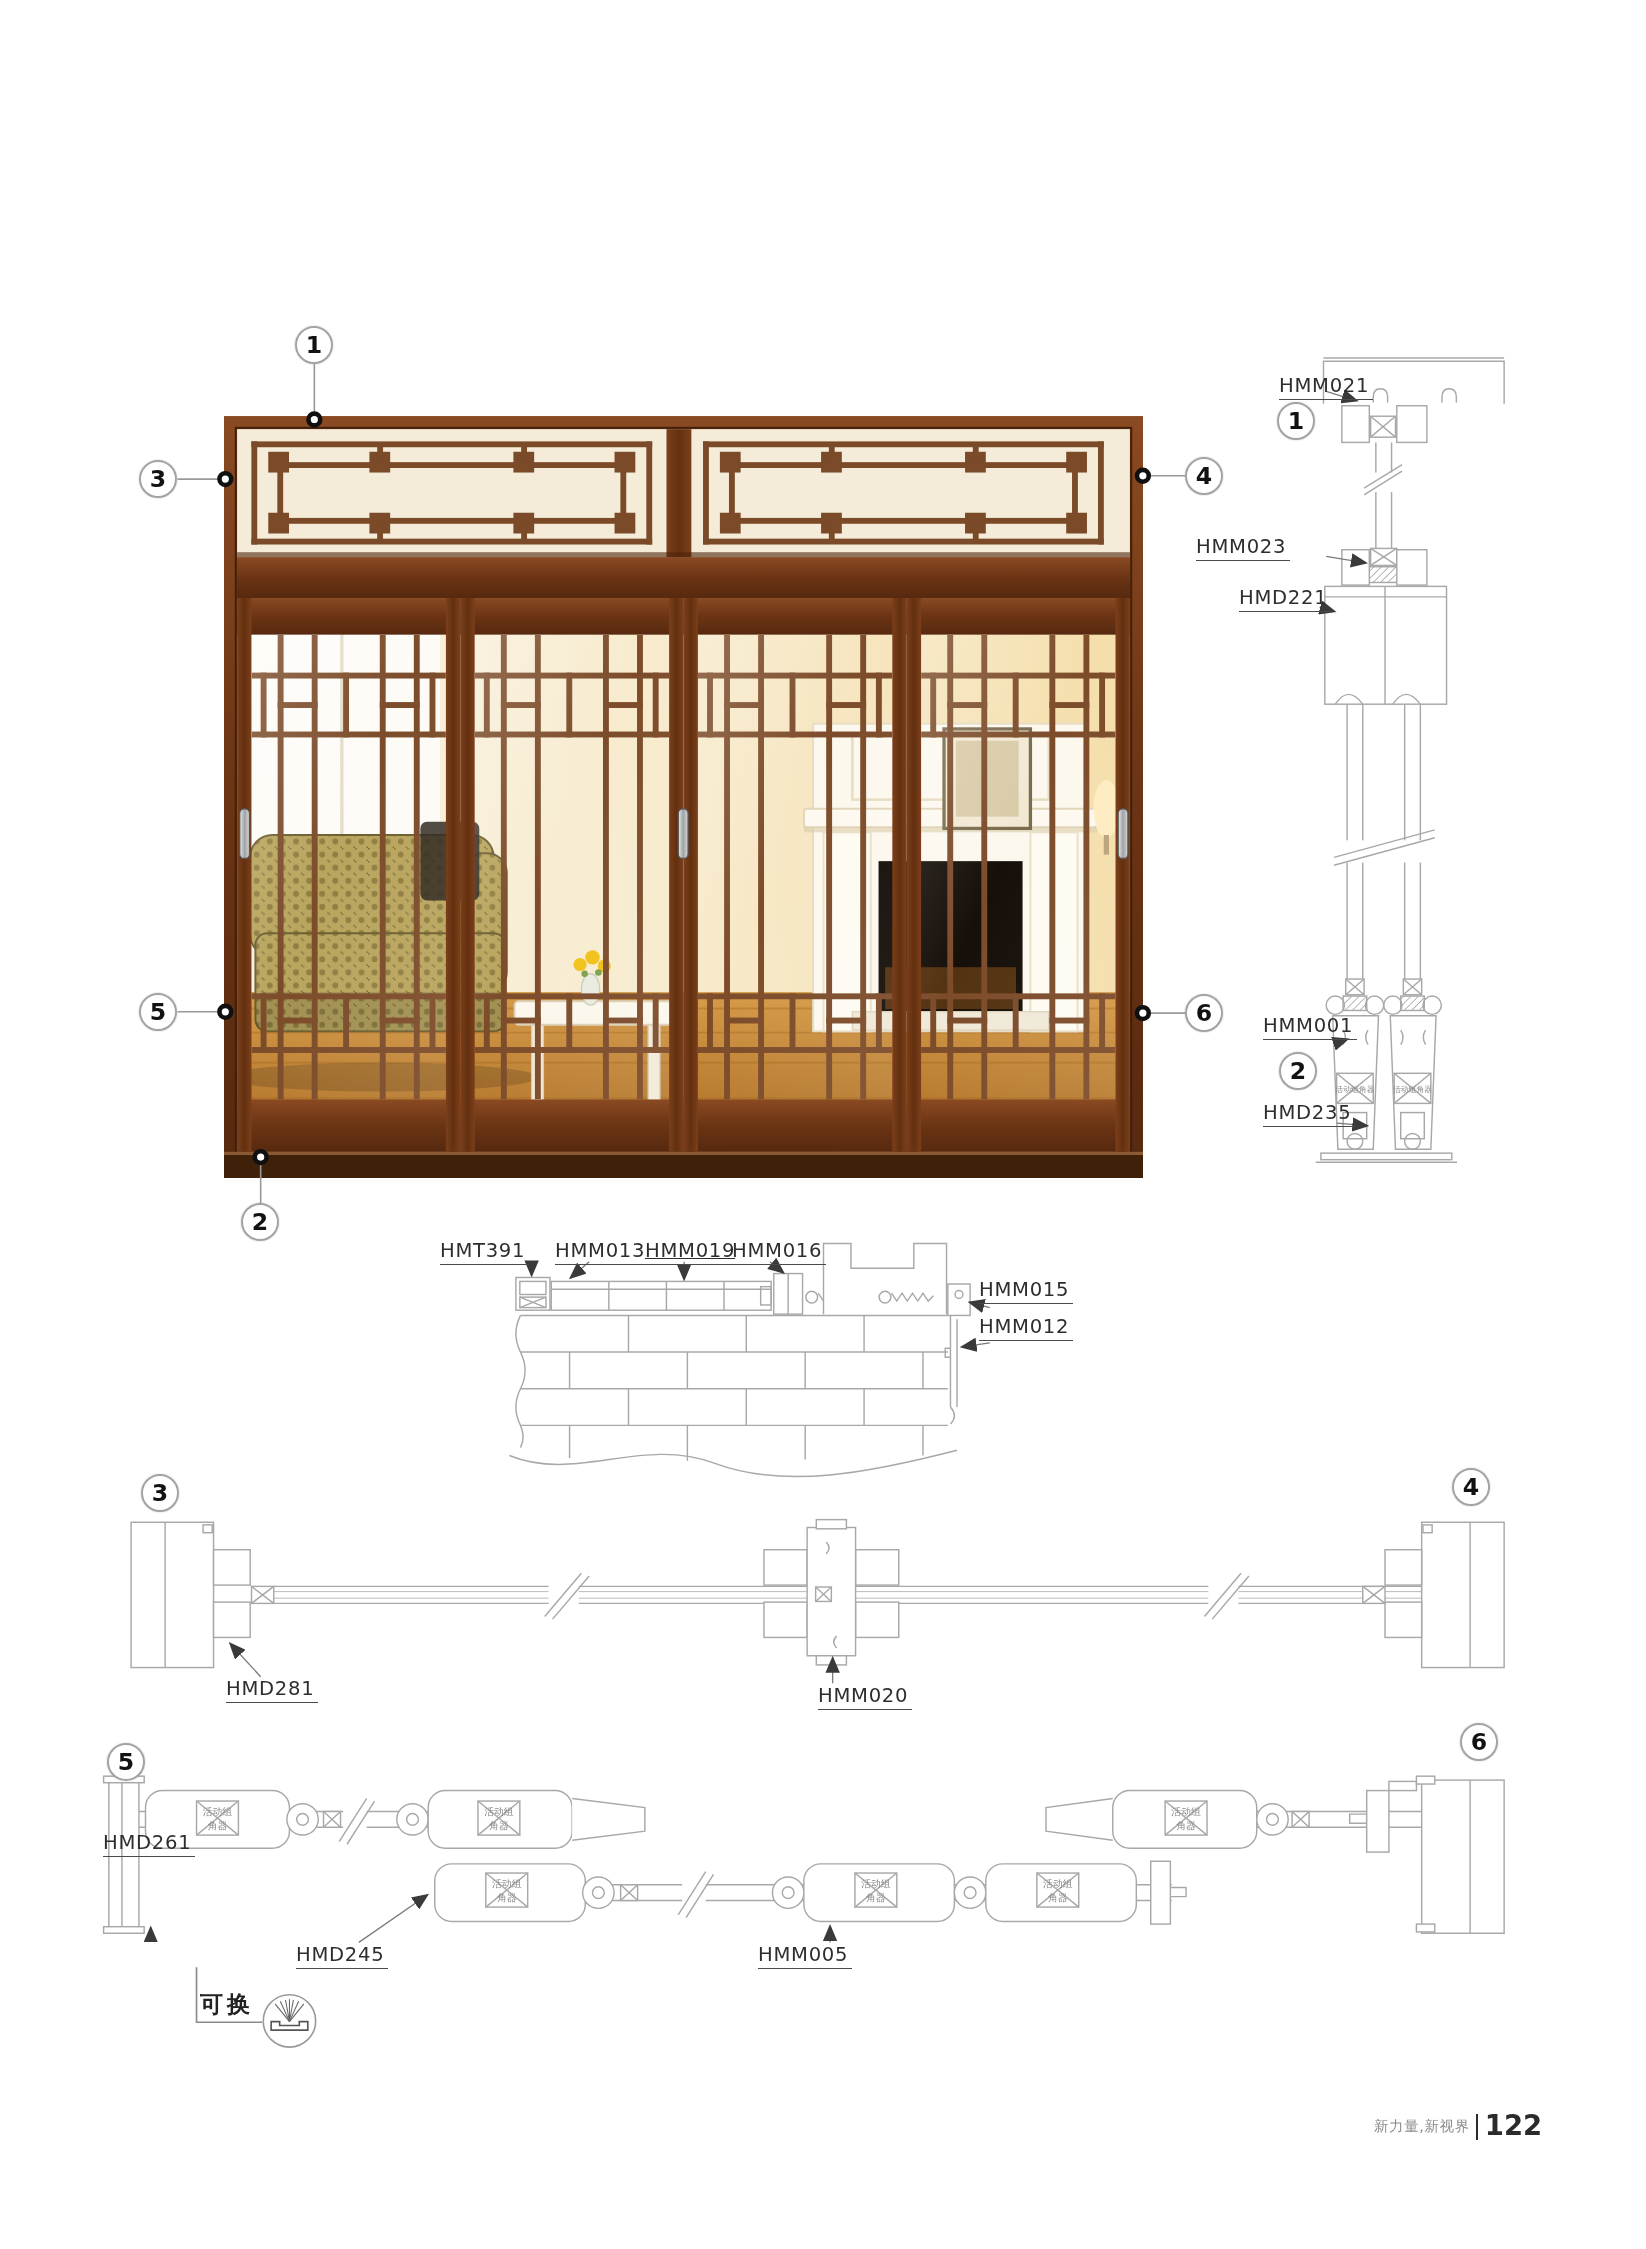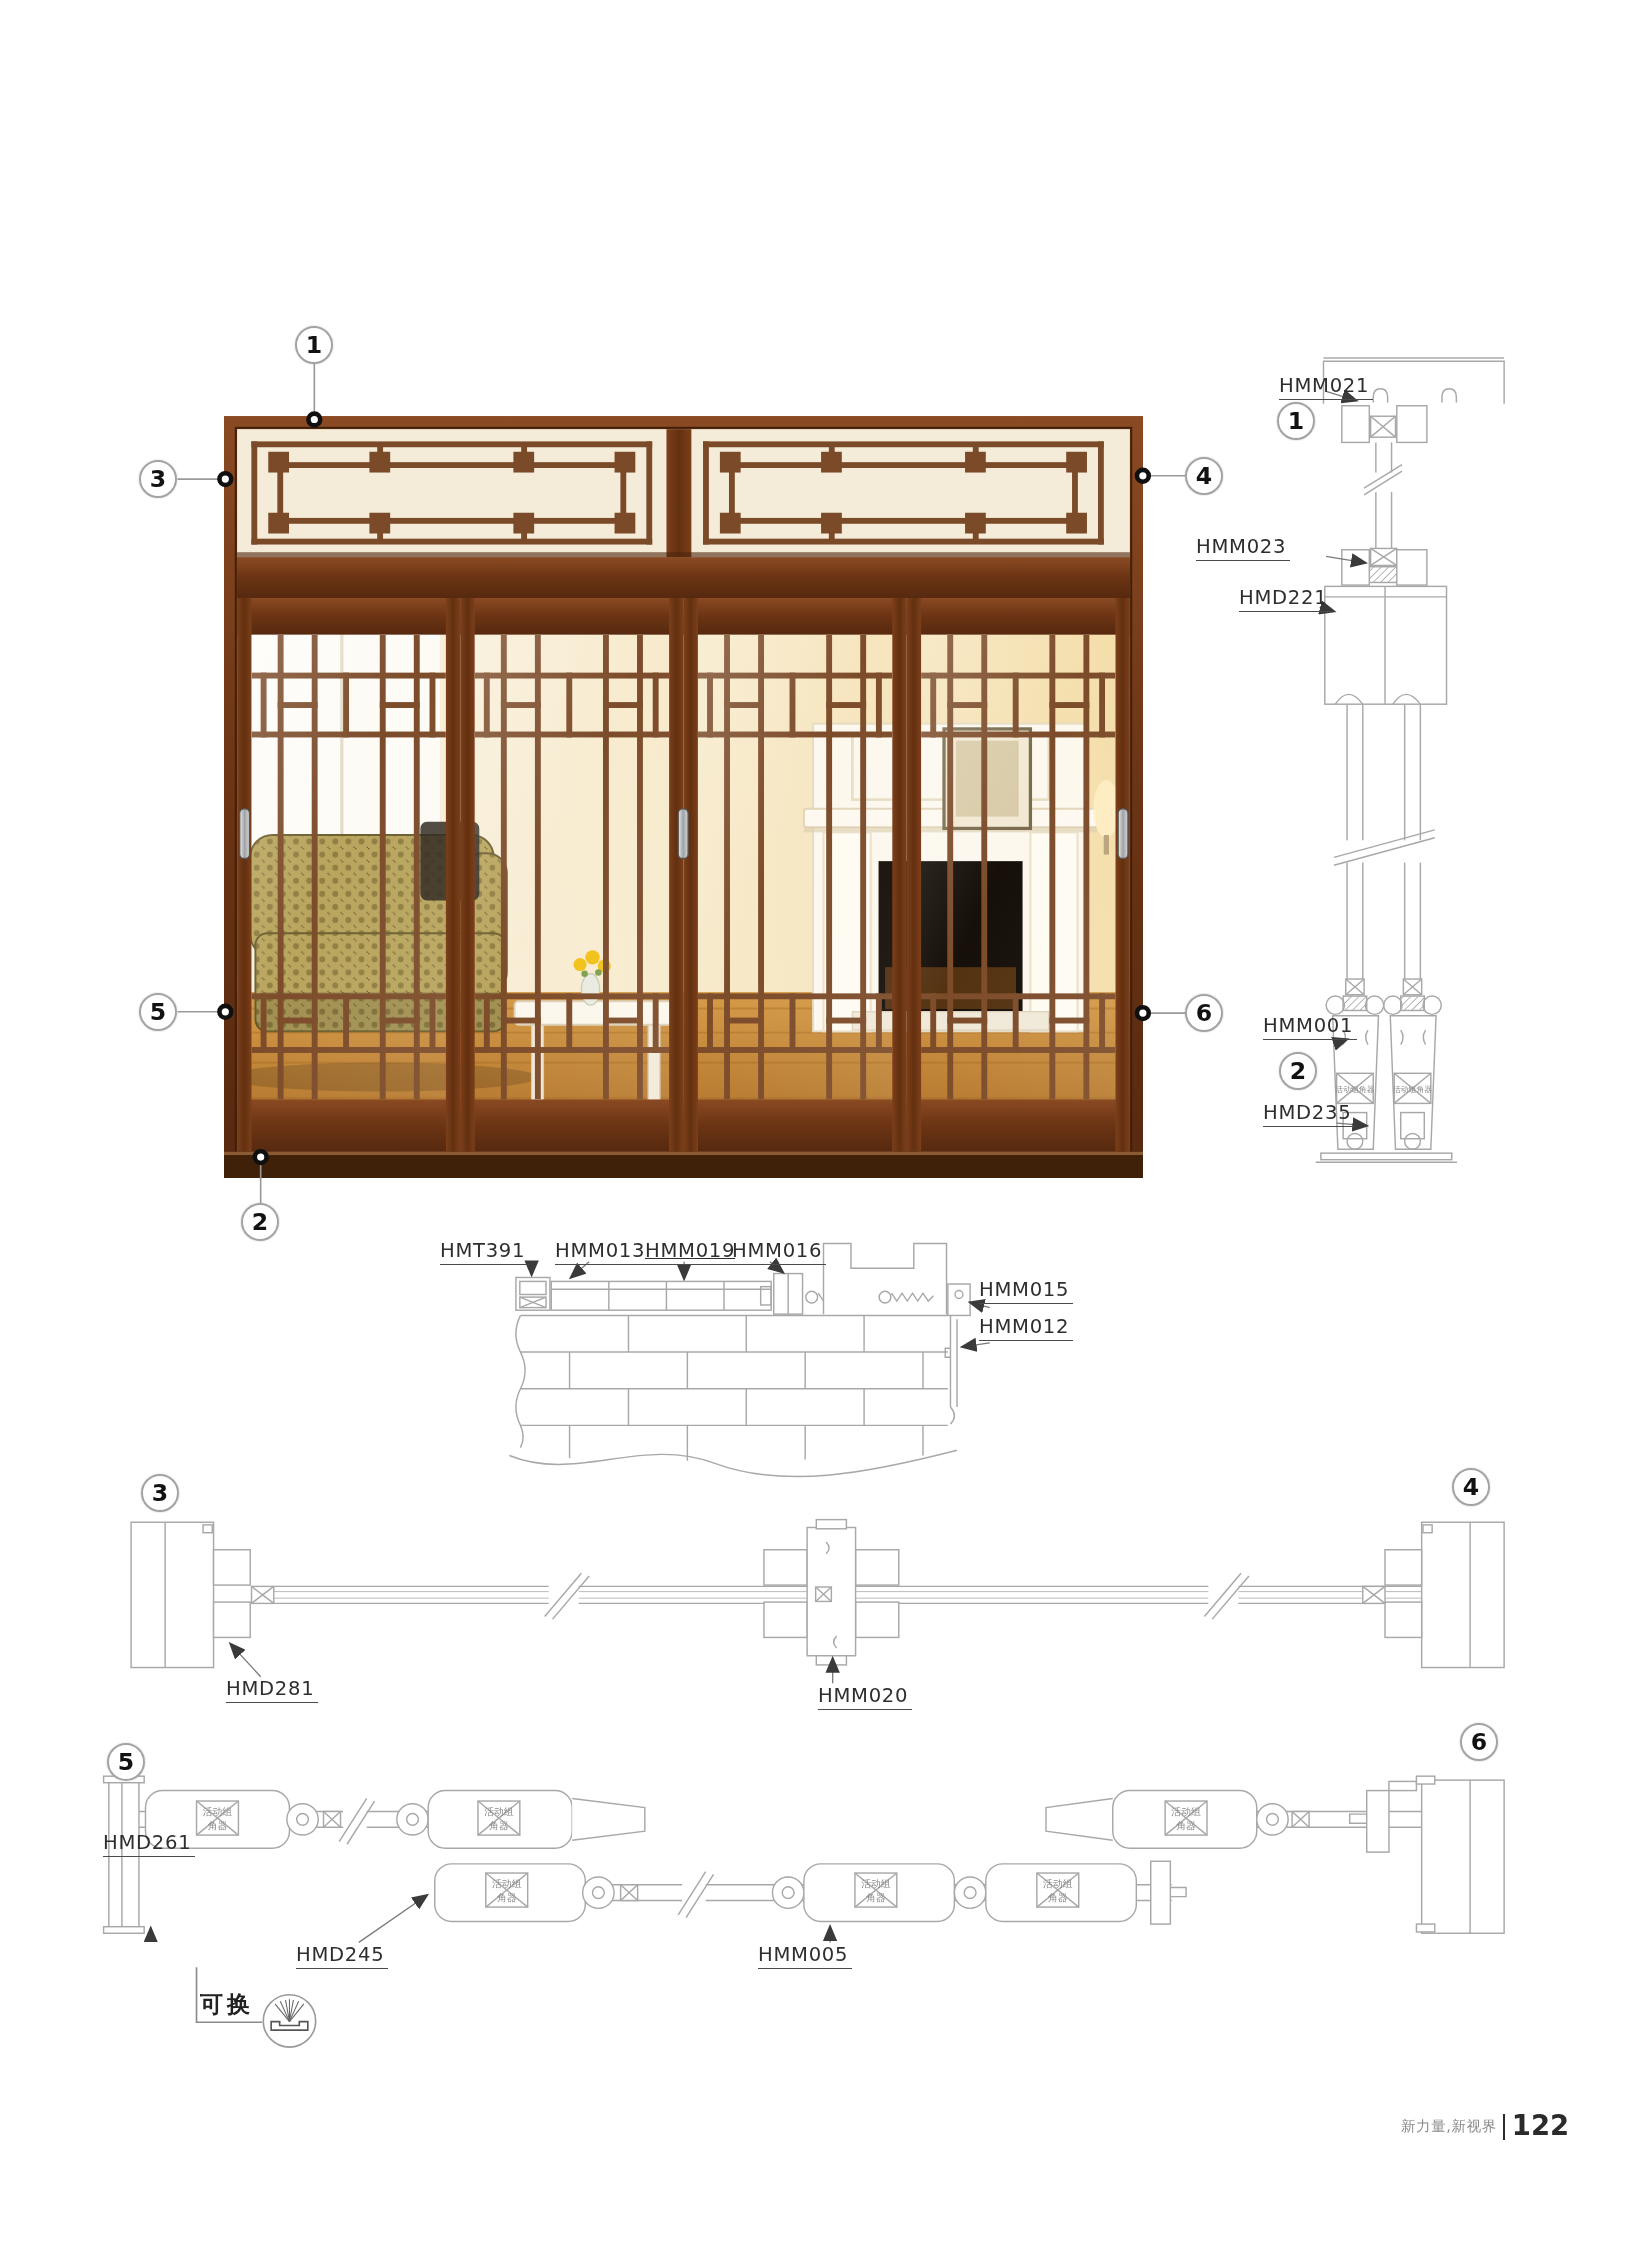--- a/index.html
+++ b/index.html
@@ -15,21 +15,21 @@
     position:absolute;width:34px;height:34px;border-radius:50%;
     border:2px solid #a3a3a3;background:#fff;color:#121212;
     display:flex;align-items:center;justify-content:center;
     font-size:23.6px;font-weight:600;box-shadow:0 0 0 1.3px rgba(0,0,0,0.05);
   }
   .kehuan{
     position:absolute;left:200px;top:1989px;font-size:23px;font-weight:700;color:#222;
     letter-spacing:3.9px;border:none;text-align:center;
   }
   .footer{
-    position:absolute;left:1374px;top:2112px;display:flex;align-items:flex-end;margin-left:27px;
+    position:absolute;left:1374px;top:2112px;display:flex;align-items:flex-end;
   }
   .footer .brand{font-size:14.4px;color:#8a8a8a;letter-spacing:0.7px;padding-bottom:3.9px;}
   .footer .bar{width:2px;height:26px;background:#2b2b2b;margin:0 6.5px;}
   .footer .pnum{font-size:27.5px;font-weight:700;color:#2b2b2b;line-height:1;}
 </style>
 </head>
 <body>
 
 <div class="page">
 

